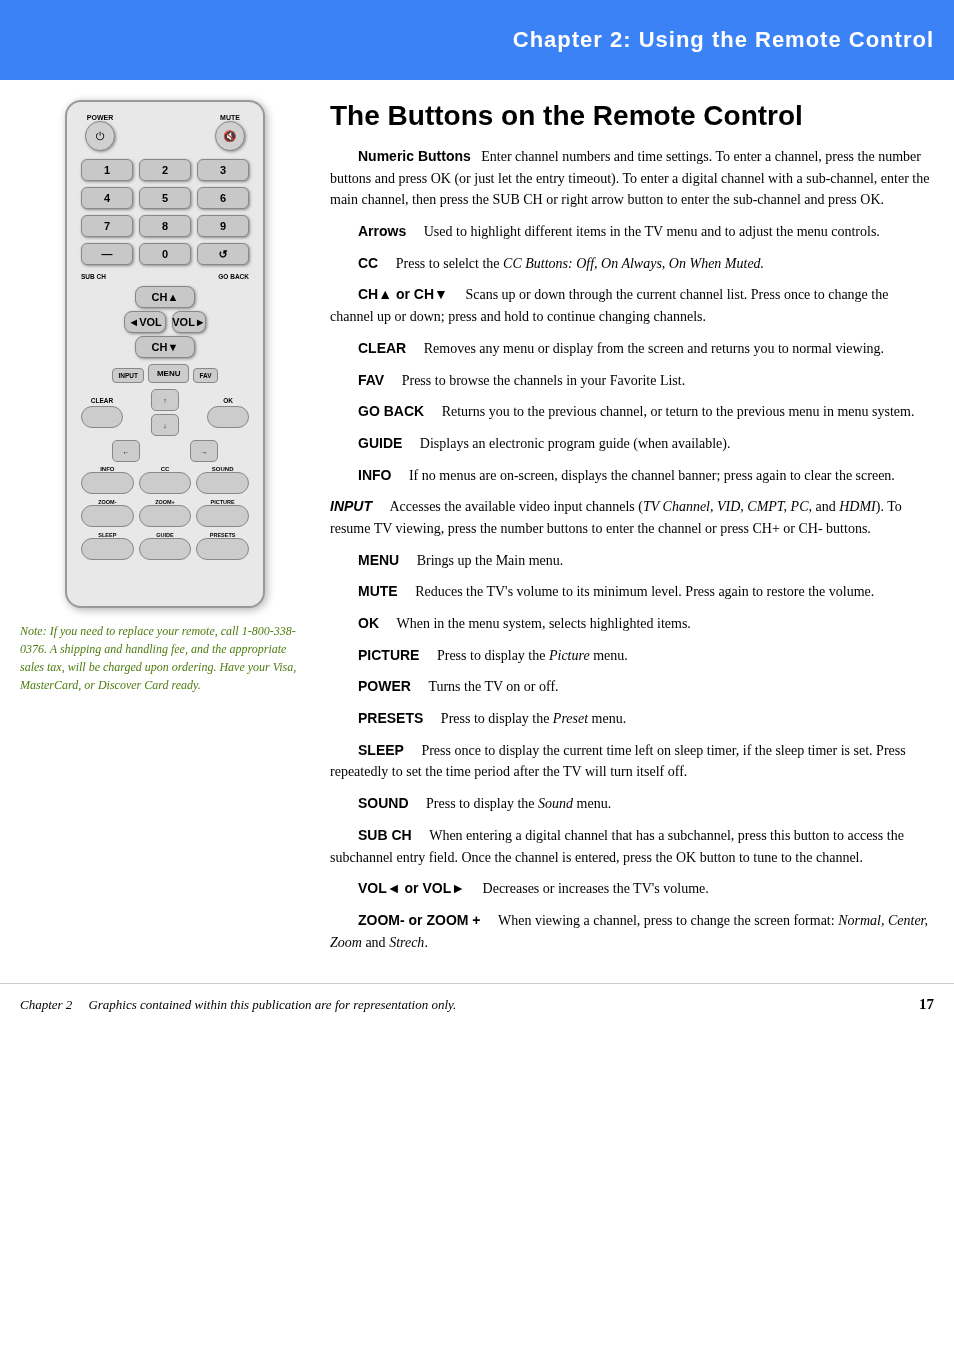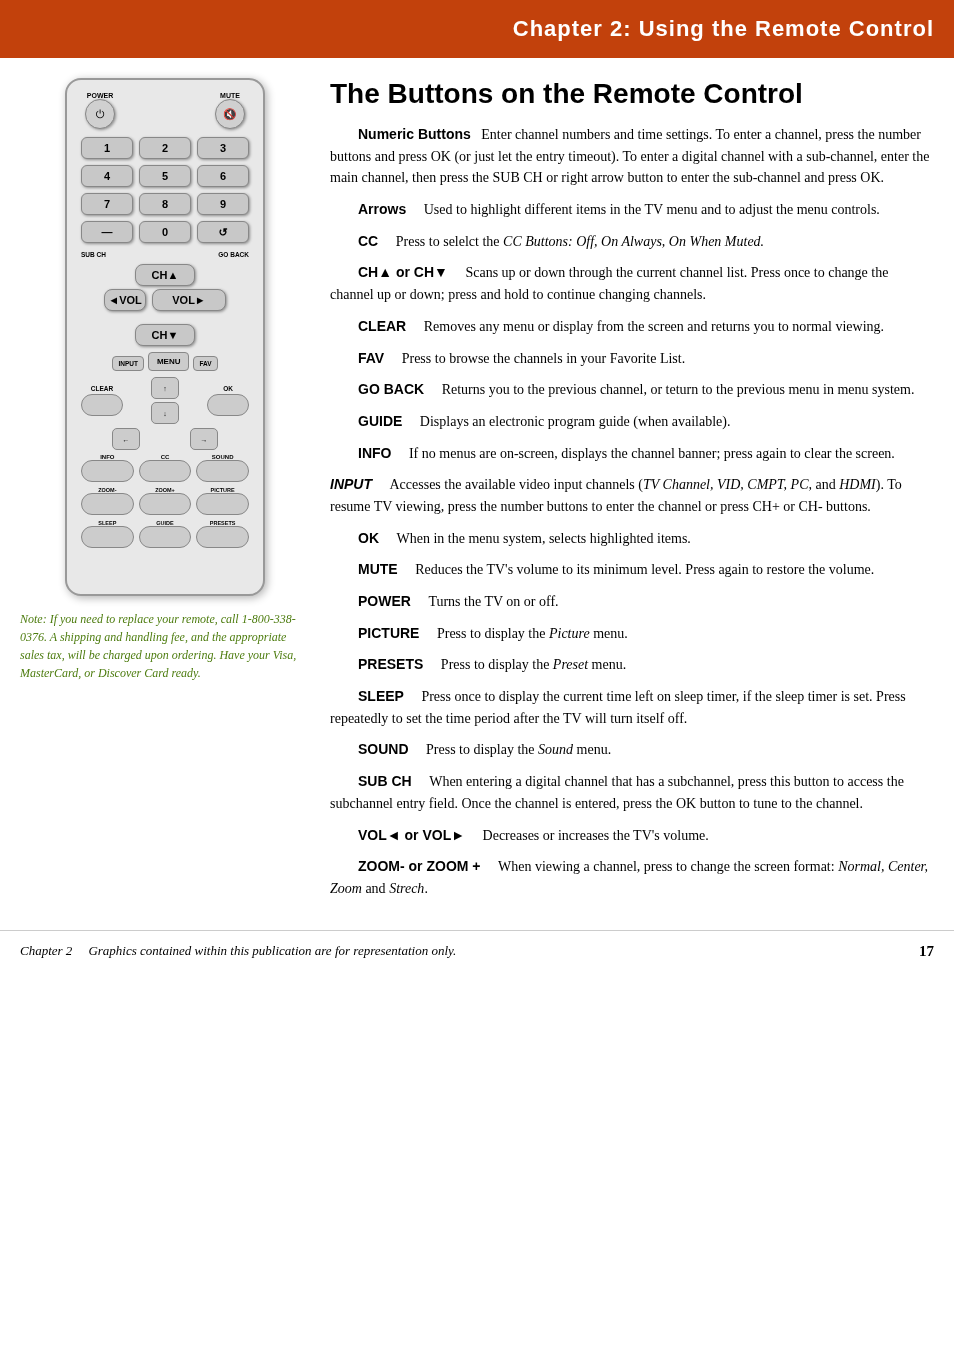--- a/index.html
+++ b/index.html
@@ -7,24 +7,24 @@
       font-family: Georgia, 'Times New Roman', serif;
       background: #fff;
       color: #000;
       width: 954px;
       min-height: 1351px;
       font-size: 14px;
     }
 
     
     .chapter-header {
-      background: #c2410c;
+      background: #3b82f6;
       color: #fff;
       text-align: right;
-      padding: 16px 20px;
+      padding: 27px 20px;
       font-family: Arial, sans-serif;
       font-size: 22px;
       font-weight: bold;
       letter-spacing: 1px;
     }
 
     .page-body {
       display: flex;
       padding: 20px 20px 20px 20px;
       gap: 20px;
@@ -266,24 +266,24 @@
       <div class="subch-goback-row">
         <span class="subch-goback-label">SUB CH</span>
         <span class="subch-goback-label">GO BACK</span>
       </div>
 
       <div style="display:flex; flex-direction:column; align-items:center; margin: 4px 0;">
 
         <div class="num-btn" style="width:60px; border-radius:8px; margin-bottom:3px;">CH▲</div>
         <div style="display:flex; gap:6px; align-items:center;">
           <div class="num-btn" style="width:42px; border-radius:8px;">◄VOL</div>
-          <div class="num-btn" style="width:74px; border-radius:8px;">VOL►</div>
-        </div>
-
-        <div class="num-btn" style="width:60px; border-radius:8px; margin-top:13px;">CH▼</div>
+          <div class="num-btn" style="width:34px; border-radius:8px;">VOL►</div>
+        </div>
+
+        <div class="num-btn" style="width:60px; border-radius:8px; margin-top:3px;">CH▼</div>
       </div>
 
       <div class="menu-row">
         <div class="menu-btn" style="font-size:6.5px;">INPUT</div>
         <div class="menu-btn" style="font-size:8px; padding: 4px 8px;">MENU</div>
         <div class="menu-btn" style="font-size:6.5px;">FAV</div>
       </div>
 
       <div style="margin: 4px 4px;">
         <div style="display:flex; justify-content:space-between; align-items:center; margin-bottom:4px;">
@@ -408,39 +408,43 @@
     <div class="desc-block">
       <span class="term">INFO</span>
       &nbsp;&nbsp;&nbsp;&nbsp;If no menus are on-screen, displays the channel banner; press again to clear the screen.
     </div>
 
     <div class="desc-block">
       <span class="term-italic">INPUT</span>
       &nbsp;&nbsp;&nbsp;&nbsp;Accesses the available video input channels (<span class="italic">TV Channel, VID, CMPT, PC,</span> and <span class="italic">HDMI</span>). To resume TV viewing, press the number buttons to enter the channel or press CH+ or CH- buttons.
     </div>
 
+    <div class="desc-block">
+      <span class="term">MENU</span>
+      &nbsp;&nbsp;&nbsp;&nbsp;Brings up the Main menu.
+    </div>
+
+    <div class="desc-block">
+      <span class="term">MUTE</span>
+      &nbsp;&nbsp;&nbsp;&nbsp;Reduces the TV's volume to its minimum level. Press again to restore the volume.
+    </div>
 
     <div class="desc-block">
       <span class="term">OK</span>
       &nbsp;&nbsp;&nbsp;&nbsp;When in the menu system, selects highlighted items.
     </div>
 
     <div class="desc-block">
-      <span class="term">MUTE</span>
-      &nbsp;&nbsp;&nbsp;&nbsp;Reduces the TV's volume to its minimum level. Press again to restore the volume.
+      <span class="term">PICTURE</span>
+      &nbsp;&nbsp;&nbsp;&nbsp;Press to display the <span class="italic">Picture</span> menu.
     </div>
 
     <div class="desc-block">
       <span class="term">POWER</span>
       &nbsp;&nbsp;&nbsp;&nbsp;Turns the TV on or off.
-    </div>
-
-    <div class="desc-block">
-      <span class="term">PICTURE</span>
-      &nbsp;&nbsp;&nbsp;&nbsp;Press to display the <span class="italic">Picture</span> menu.
     </div>
 
     <div class="desc-block">
       <span class="term">PRESETS</span>
       &nbsp;&nbsp;&nbsp;&nbsp;Press to display the <span class="italic">Preset</span> menu.
     </div>
 
     <div class="desc-block">
       <span class="term">SLEEP</span>
       &nbsp;&nbsp;&nbsp;&nbsp;Press once to display the current time left on sleep timer, if the sleep timer is set. Press repeatedly to set the time period after the TV will turn itself off.

